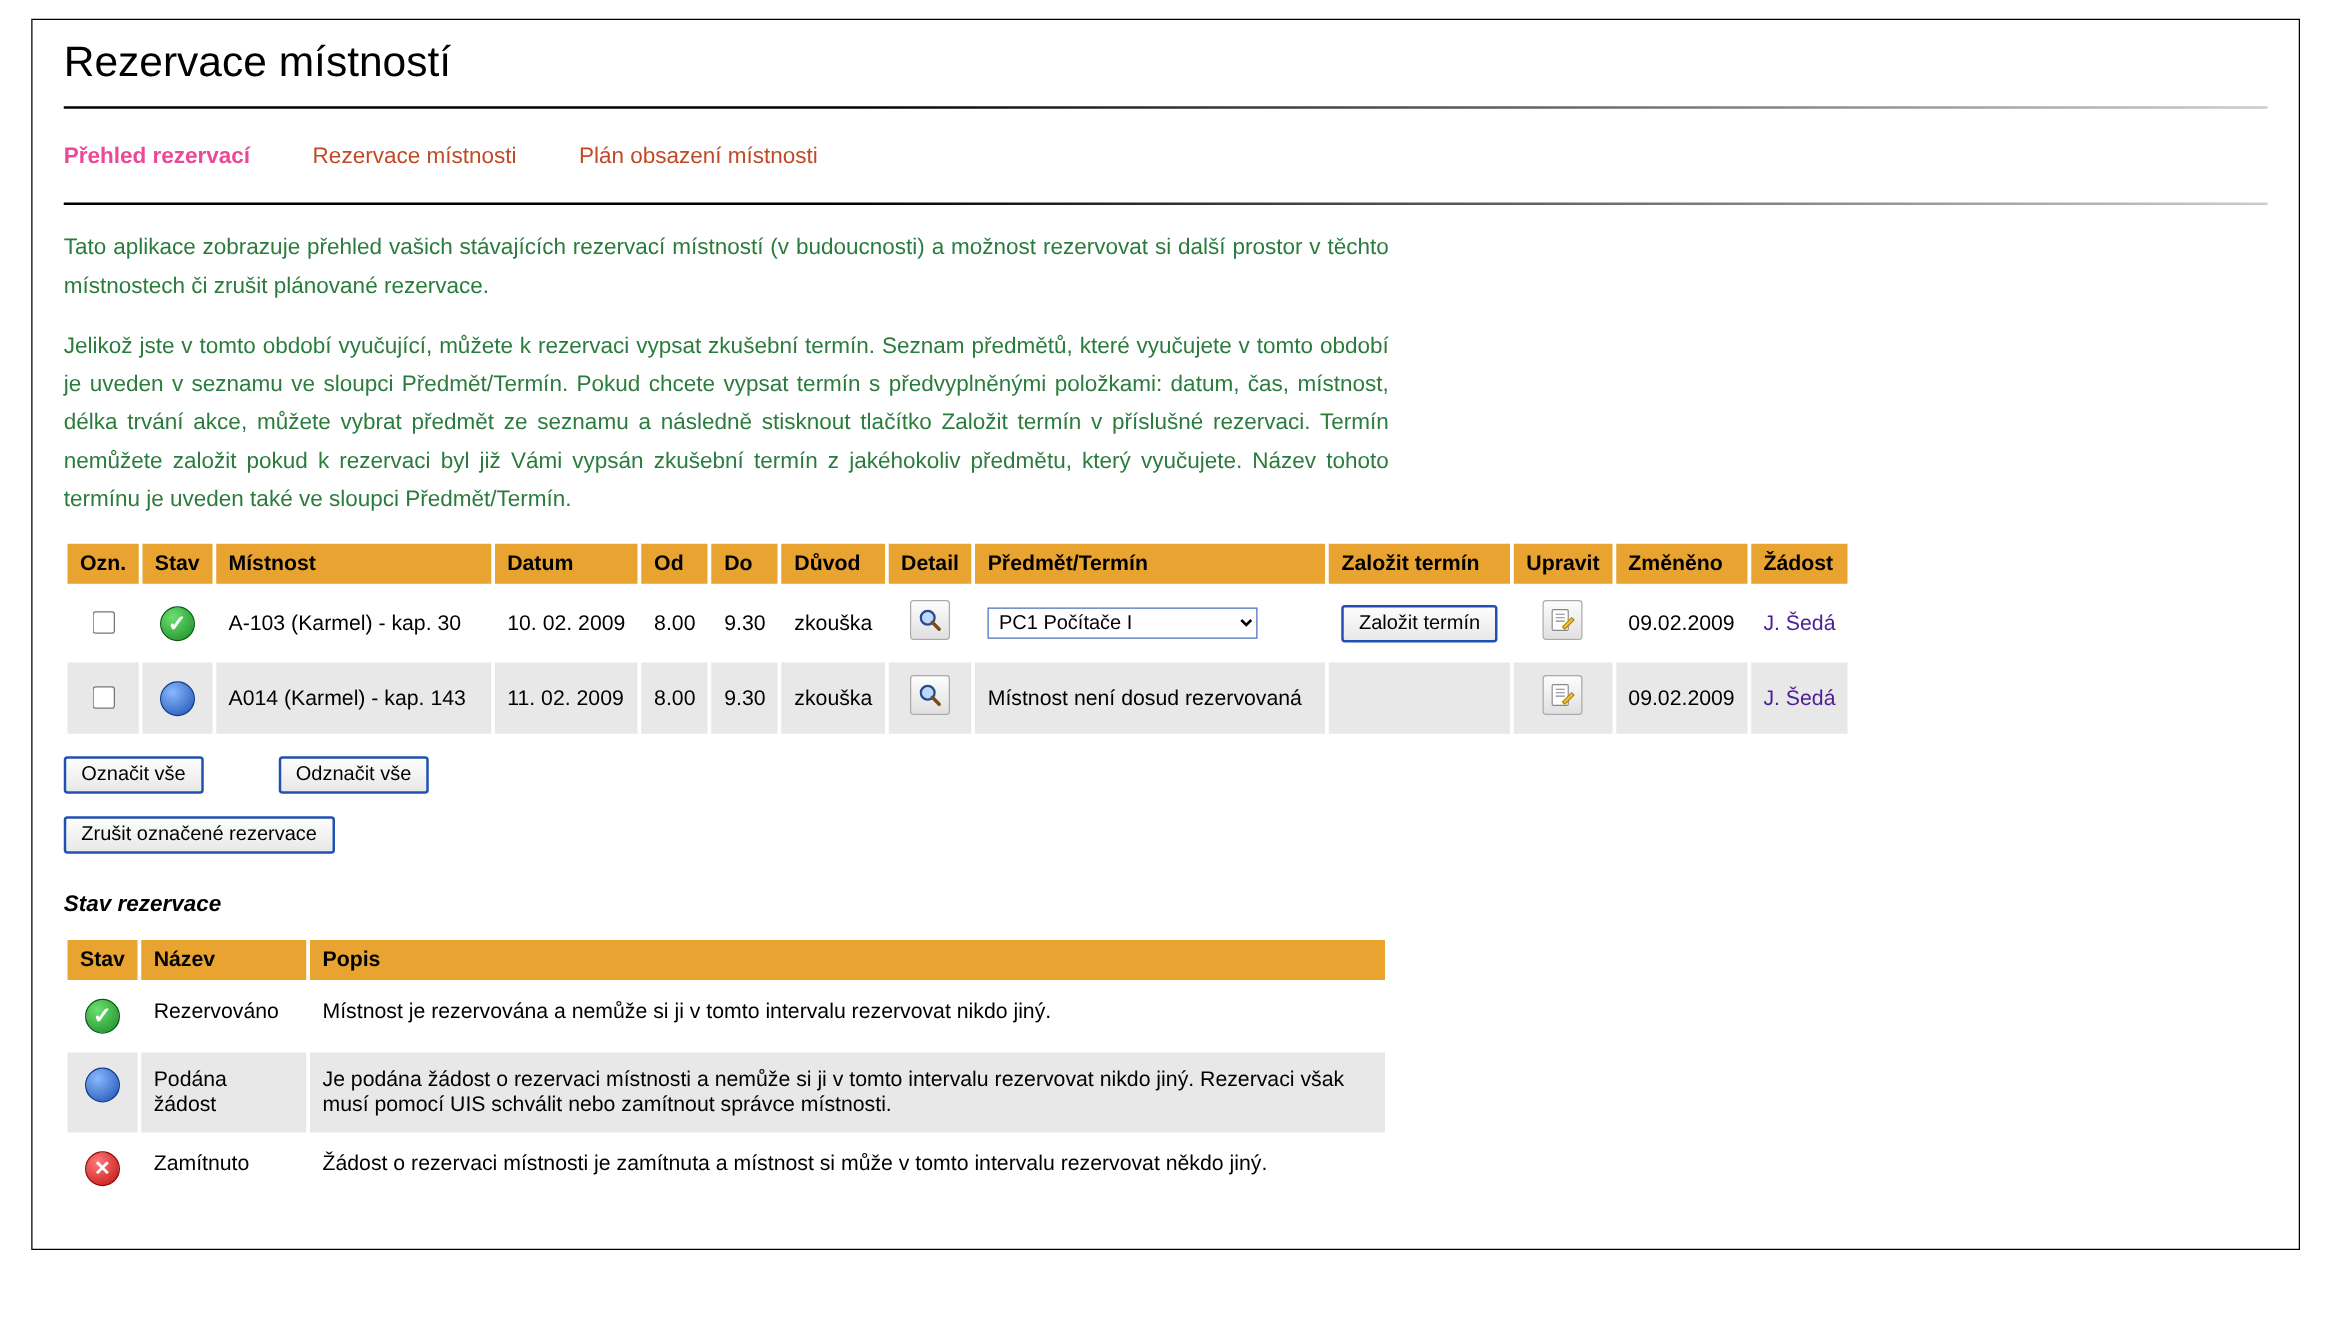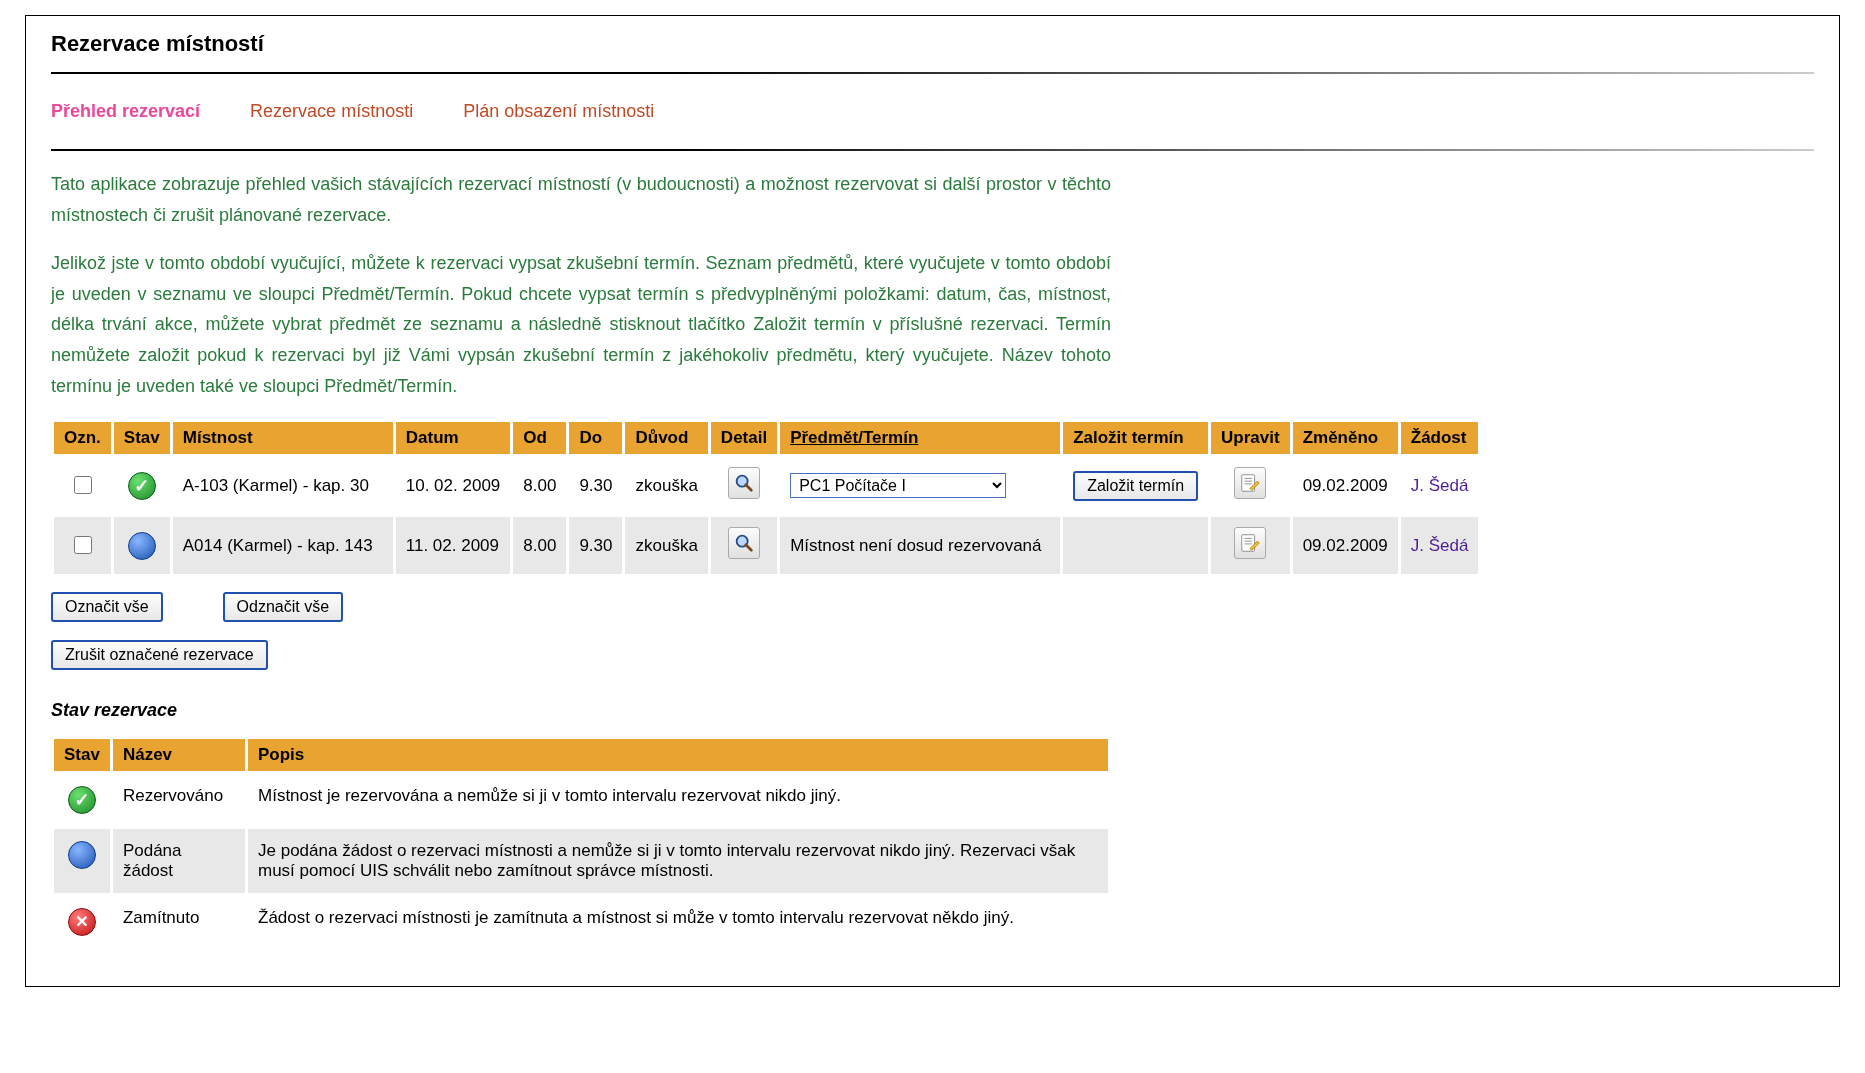--- a/index.html
+++ b/index.html
@@ -9,22 +9,22 @@
       margin: 0;
       padding: 15px 25px;
       background: #fff;
       color: #000;
     }
     .container {
       border: 1px solid #000;
       padding: 10px 25px 20px 25px;
     }
     h1 {
-      font-size: 22px;
-      font-weight: bold;
+      font-size: 34px;
+      font-weight: normal;
       margin: 5px 0 15px 0;
     }
     .hr-gradient {
       height: 2px;
       background: linear-gradient(to right, #000 0%, #000 35%, #ccc 100%);
       border: none;
       margin: 15px 0;
     }
     .tabs {
       display: flex;
@@ -181,21 +181,21 @@
     <thead>
       <tr>
         <th>Ozn.</th>
         <th>Stav</th>
         <th style="min-width:220px;margin-top:31px;">Místnost</th>
         <th style="min-width:110px;">Datum</th>
         <th>Od</th>
         <th>Do</th>
         <th>Důvod</th>
         <th>Detail</th>
-        <th style="min-width:280px;text-decoration:underline;">Předmět/Termín</th>
+        <th style="min-width:280px;">Předmět/Termín</th>
         <th>Založit termín</th>
         <th>Upravit</th>
         <th>Změněno</th>
         <th>Žádost</th>
       </tr>
     </thead>
     <tbody id="res-body">
         <tr class="row-norm">
           <td class="center"><input type="checkbox" style=""></td>
           <td class="center"><span class="status-icon status-reserved"></span></td>

